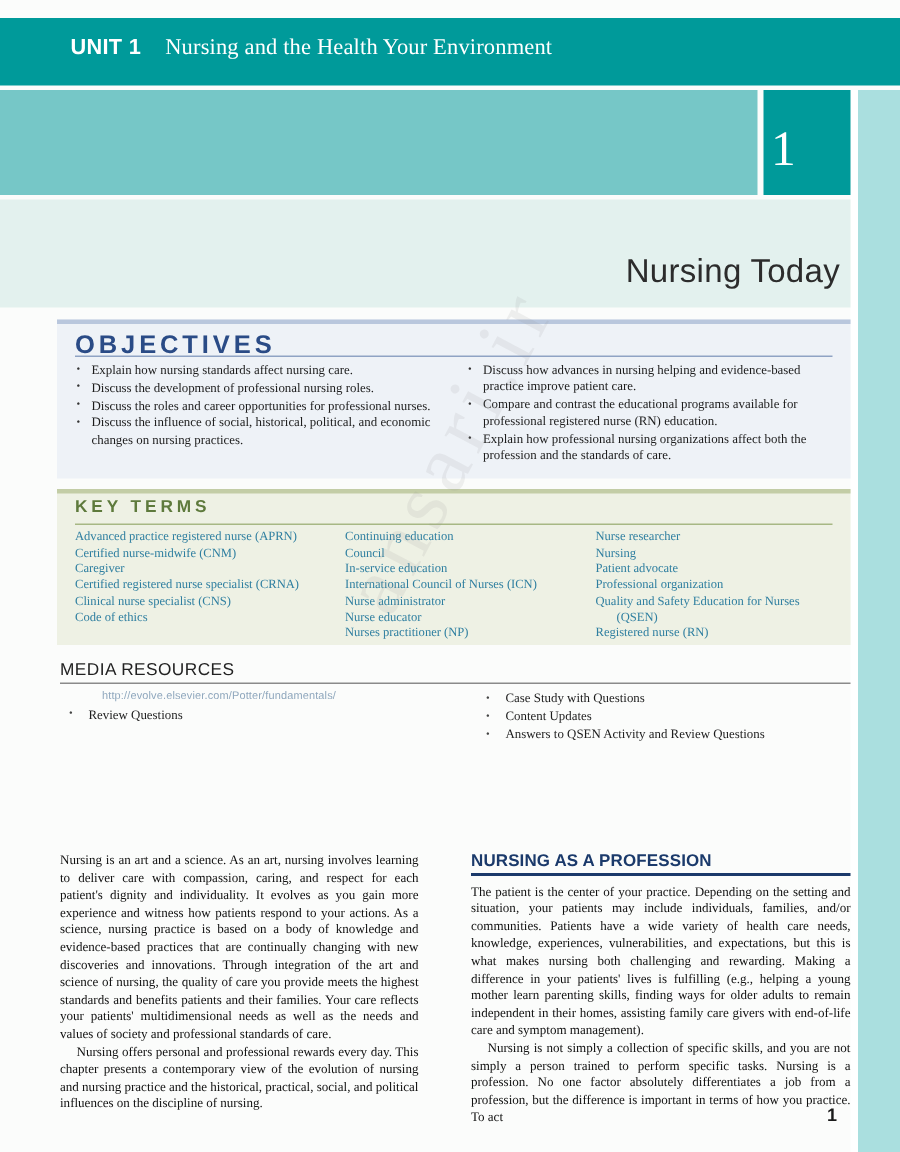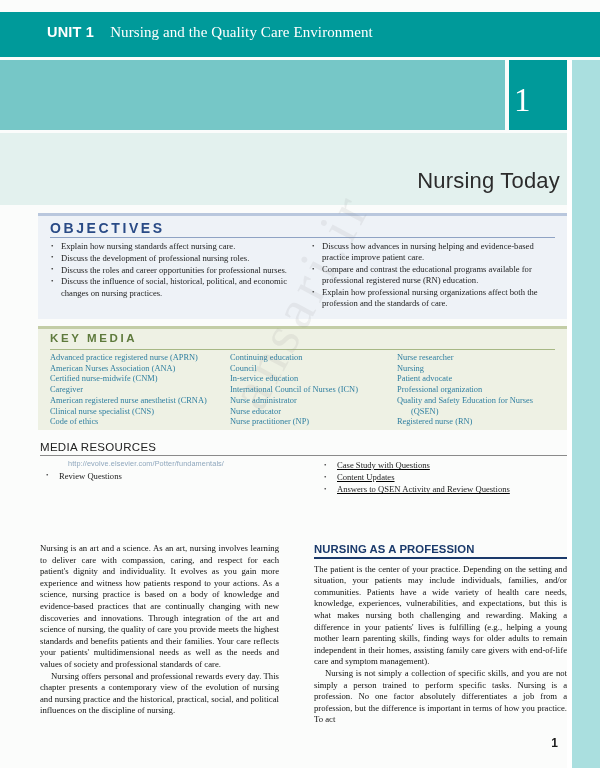--- a/index.html
+++ b/index.html
@@ -125,21 +125,21 @@
   }
   .box-head-rule-top {
     position: absolute; left: 0; top: 0;
     width: 100%; height: 3px;
     background: #b9c7dd;
   }
   .objectives-head {
     position: absolute;
     left: 12px; top: 7px;
     font-family: "Liberation Sans", sans-serif;
-    font-size: 14px;
+    font-size: 17px;
     font-weight: bold;
     letter-spacing: 2.6px;
     color: #2a4b86;
   }
   .objectives-underline {
     position: absolute;
     left: 12px; top: 24px;
     width: 505px; height: 1px;
     background: #8fa3c4;
   }
@@ -227,21 +227,21 @@
     letter-spacing: 0.3px;
     padding-bottom: 2px;
   }
   .media-rule {
     width: 527px; height: 1px;
     background: #8a8a8a;
     margin-bottom: 3px;
   }
   .media-cols { display: flex; }
   .media-col-l { width: 278px; }
-  .media-col-r { width: 249px; text-decoration: underline; }
+  .media-col-r { width: 249px; }
   .media-url {
     font-family: "Liberation Sans", sans-serif;
     font-size: 7.3px;
     color: #8fa7bd;
     margin-bottom: 1.5px;
     letter-spacing: 0.1px;
     padding-left: 28px;
   }
   ul.media-list { list-style: none; }
   ul.media-list li {
@@ -256,21 +256,21 @@
     content: "\2022";
     position: absolute;
     left: 6px; top: -0.5px;
     font-size: 7px;
     color: #444;
   }
 
   
   .body-cols {
     position: absolute;
-    left: 40px; top: 543px;
+    left: 40px; top: 568px;
     width: 527px;
     display: flex;
     gap: 35px;
   }
   .bcol { width: 253px; }
   .bcol p {
     font-family: "Liberation Serif", serif;
     font-size: 8.7px;
     line-height: 11.6px;
     text-align: justify;
@@ -305,21 +305,21 @@
 <body>
 
 <div class="page">
 
   <div class="edge-strip-white"></div>
   <div class="edge-strip"></div>
 
   <div class="unit-band"></div>
   <div class="unit-band-inner">
     <span class="unit-label">UNIT 1</span>
-    <span class="unit-title">Nursing and the Quality Care Environment</span>
+    <span class="unit-title">Nursing and the Health Your Environment</span>
   </div>
 
   <div class="band2-light"></div>
   <div class="band2-dark"></div>
   <div class="chapter-number">1</div>
 
   <div class="title-panel"></div>
   <div class="title-panel-right"></div>
   <div class="chapter-title">Nursing Today</div>
 
@@ -343,40 +343,39 @@
           <li>Discuss how advances in nursing helping and evidence-based practice improve patient care.</li>
           <li>Compare and contrast the educational programs available for professional registered nurse (RN) education.</li>
           <li>Explain how professional nursing organizations affect both the profession and the standards of care.</li>
         </ul>
       </div>
     </div>
   </div>
 
   <div class="keyterms-box">
     <div class="kt-rule-top"></div>
-    <div class="keyterms-head">KEY MEDIA</div>
+    <div class="keyterms-head">KEY TERMS</div>
     <div class="keyterms-underline"></div>
     <div class="keyterms-cols">
       <div class="kt-col c1">
         <div>Advanced practice registered nurse (APRN)</div>
-        <div>American Nurses Association (ANA)</div>
         <div>Certified nurse-midwife (CNM)</div>
         <div>Caregiver</div>
-        <div>American registered nurse anesthetist (CRNA)</div>
+        <div>Certified registered nurse specialist (CRNA)</div>
         <div>Clinical nurse specialist (CNS)</div>
         <div>Code of ethics</div>
       </div>
       <div class="kt-col c2">
         <div>Continuing education</div>
         <div>Council</div>
         <div>In-service education</div>
         <div>International Council of Nurses (ICN)</div>
         <div>Nurse administrator</div>
         <div>Nurse educator</div>
-        <div>Nurse practitioner (NP)</div>
+        <div>Nurses practitioner (NP)</div>
       </div>
       <div class="kt-col c3">
         <div>Nurse researcher</div>
         <div>Nursing</div>
         <div>Patient advocate</div>
         <div>Professional organization</div>
         <div>Quality and Safety Education for Nurses</div>
         <div class="indent">(QSEN)</div>
         <div>Registered nurse (RN)</div>
       </div>

